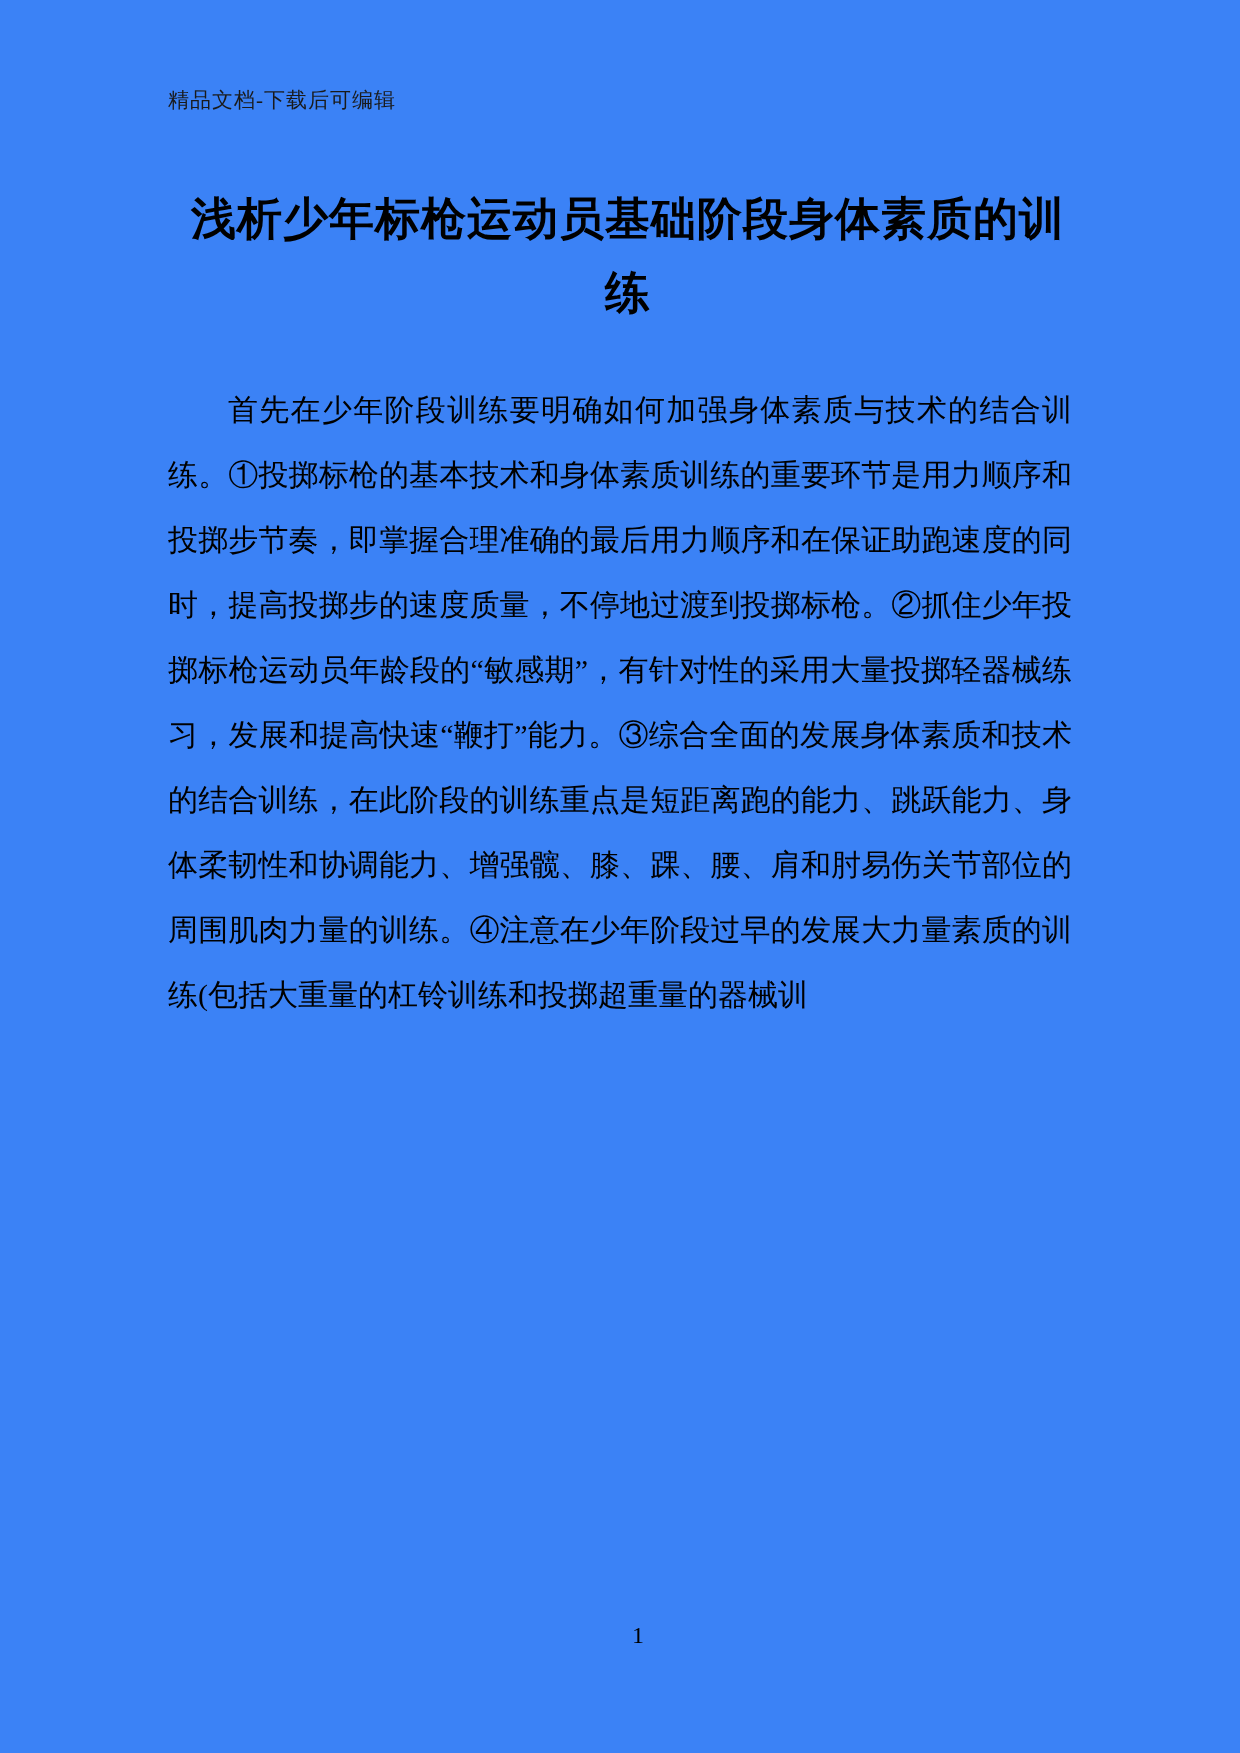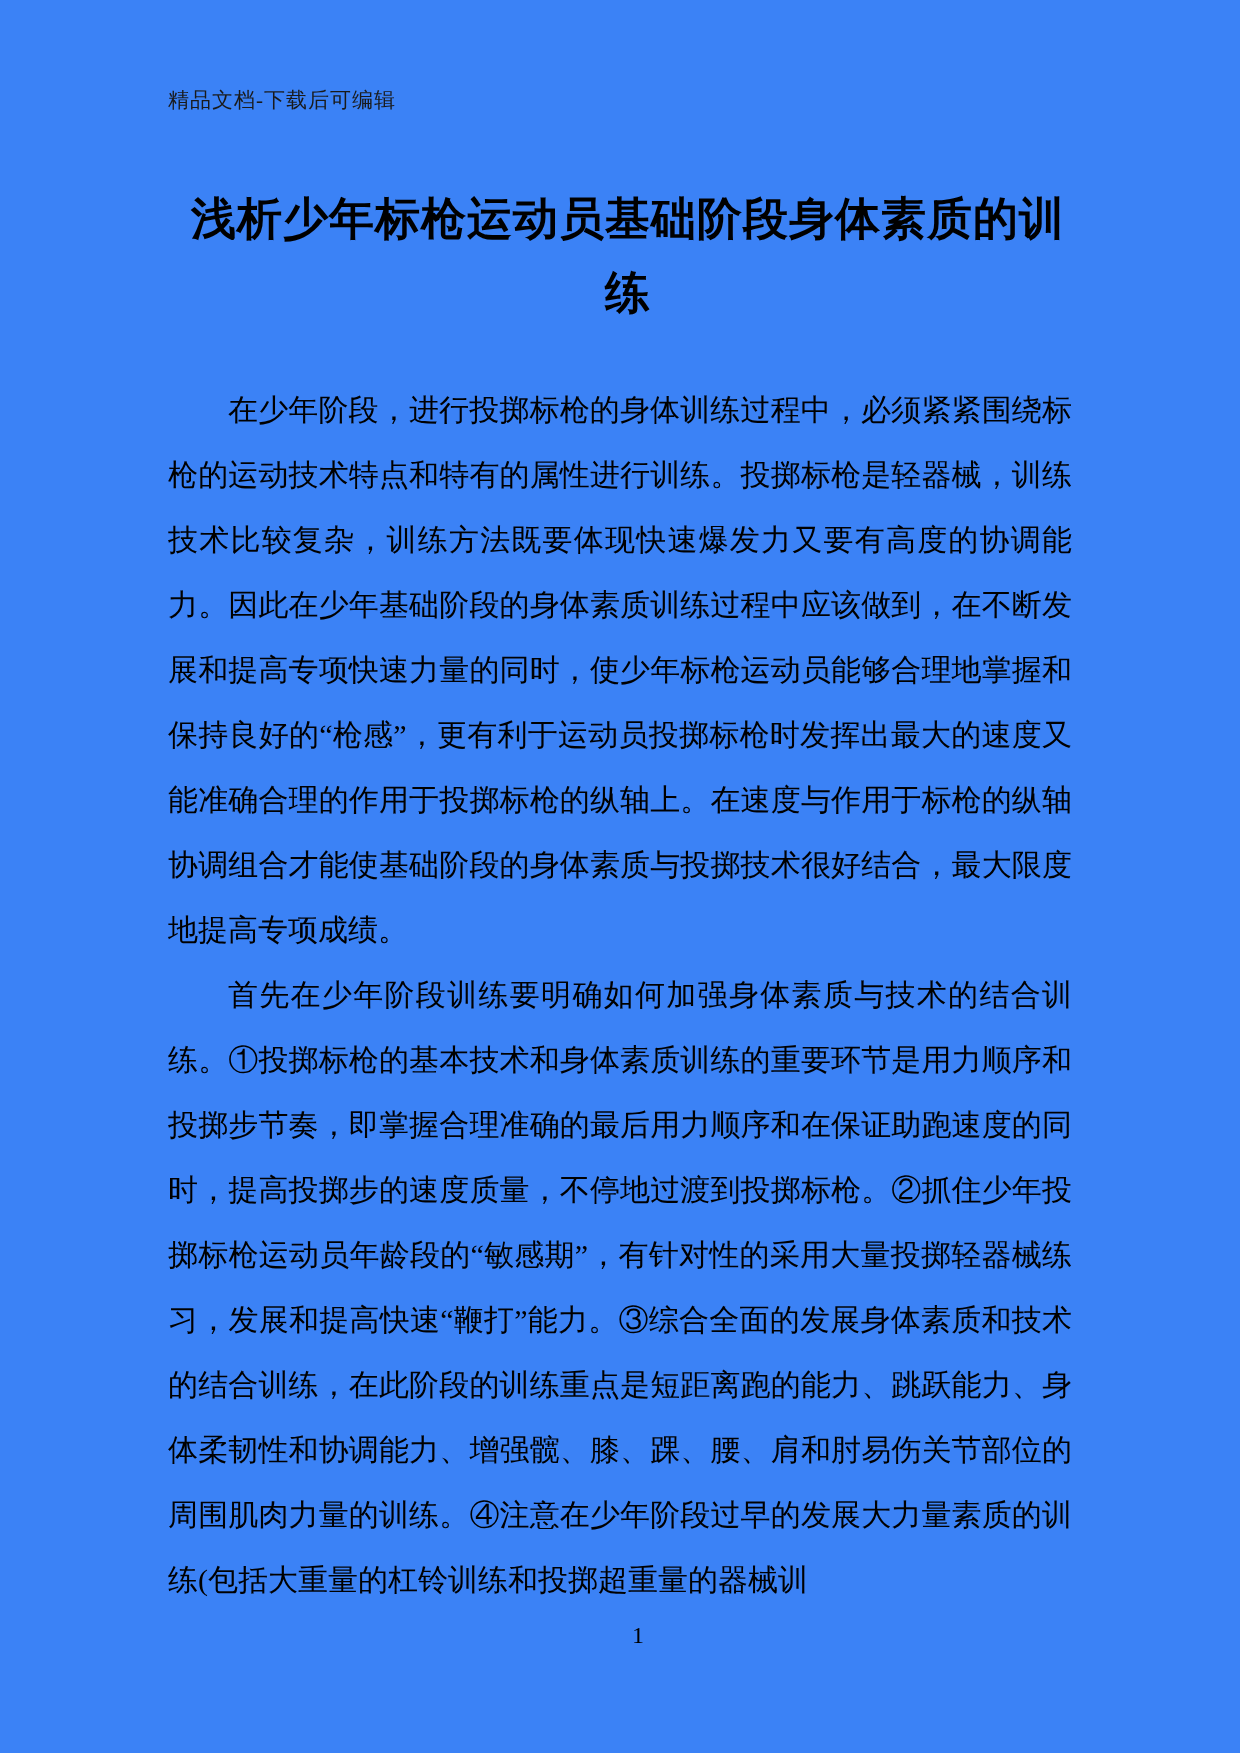--- a/index.html
+++ b/index.html
@@ -68,21 +68,20 @@
 </head>
 <body>
 
 <div class="page">
 
   <div class="header-note">精品文档-下载后可编辑</div>
 
   <h1 class="doc-title">浅析少年标枪运动员基础阶段身体素质的训练</h1>
 
   <div class="doc-body">
-    <p>在少年阶段，进行投掷标枪的身体训练过程中，必须紧紧围绕标枪的运动技术特点和特有的属性进行训练。投掷标枪是轻器械，训练技术比较复杂，训练方法既要体现快速爆发力又要有高度的协调能力。因此在少年基础阶段的身体素质训练过程中应该做到，在不断发展和提高专项快速力量的同时，使少年标枪运动员能够合理地掌握和保持良好的“枪感”，更有利于运动员投掷标枪时发挥出最大的速度又能准确合理的作用于投掷标枪的纵轴上。在速度与作用于标枪的纵轴协调组合才能使基础阶段的身体素质与投掷技术很好结合，最大限度地提高专项成绩。</p>
     <p>首先在少年阶段训练要明确如何加强身体素质与技术的结合训练。①投掷标枪的基本技术和身体素质训练的重要环节是用力顺序和投掷步节奏，即掌握合理准确的最后用力顺序和在保证助跑速度的同时，提高投掷步的速度质量，不停地过渡到投掷标枪。②抓住少年投掷标枪运动员年龄段的“敏感期”，有针对性的采用大量投掷轻器械练习，发展和提高快速“鞭打”能力。③综合全面的发展身体素质和技术的结合训练，在此阶段的训练重点是短距离跑的能力、跳跃能力、身体柔韧性和协调能力、增强髋、膝、踝、腰、肩和肘易伤关节部位的周围肌肉力量的训练。④注意在少年阶段过早的发展大力量素质的训练(包括大重量的杠铃训练和投掷超重量的器械训</p>
   </div>
 
   <div class="page-footer">
     <span class="page-number">1</span>
   </div>
 
 </div>
 
 </body></html>

